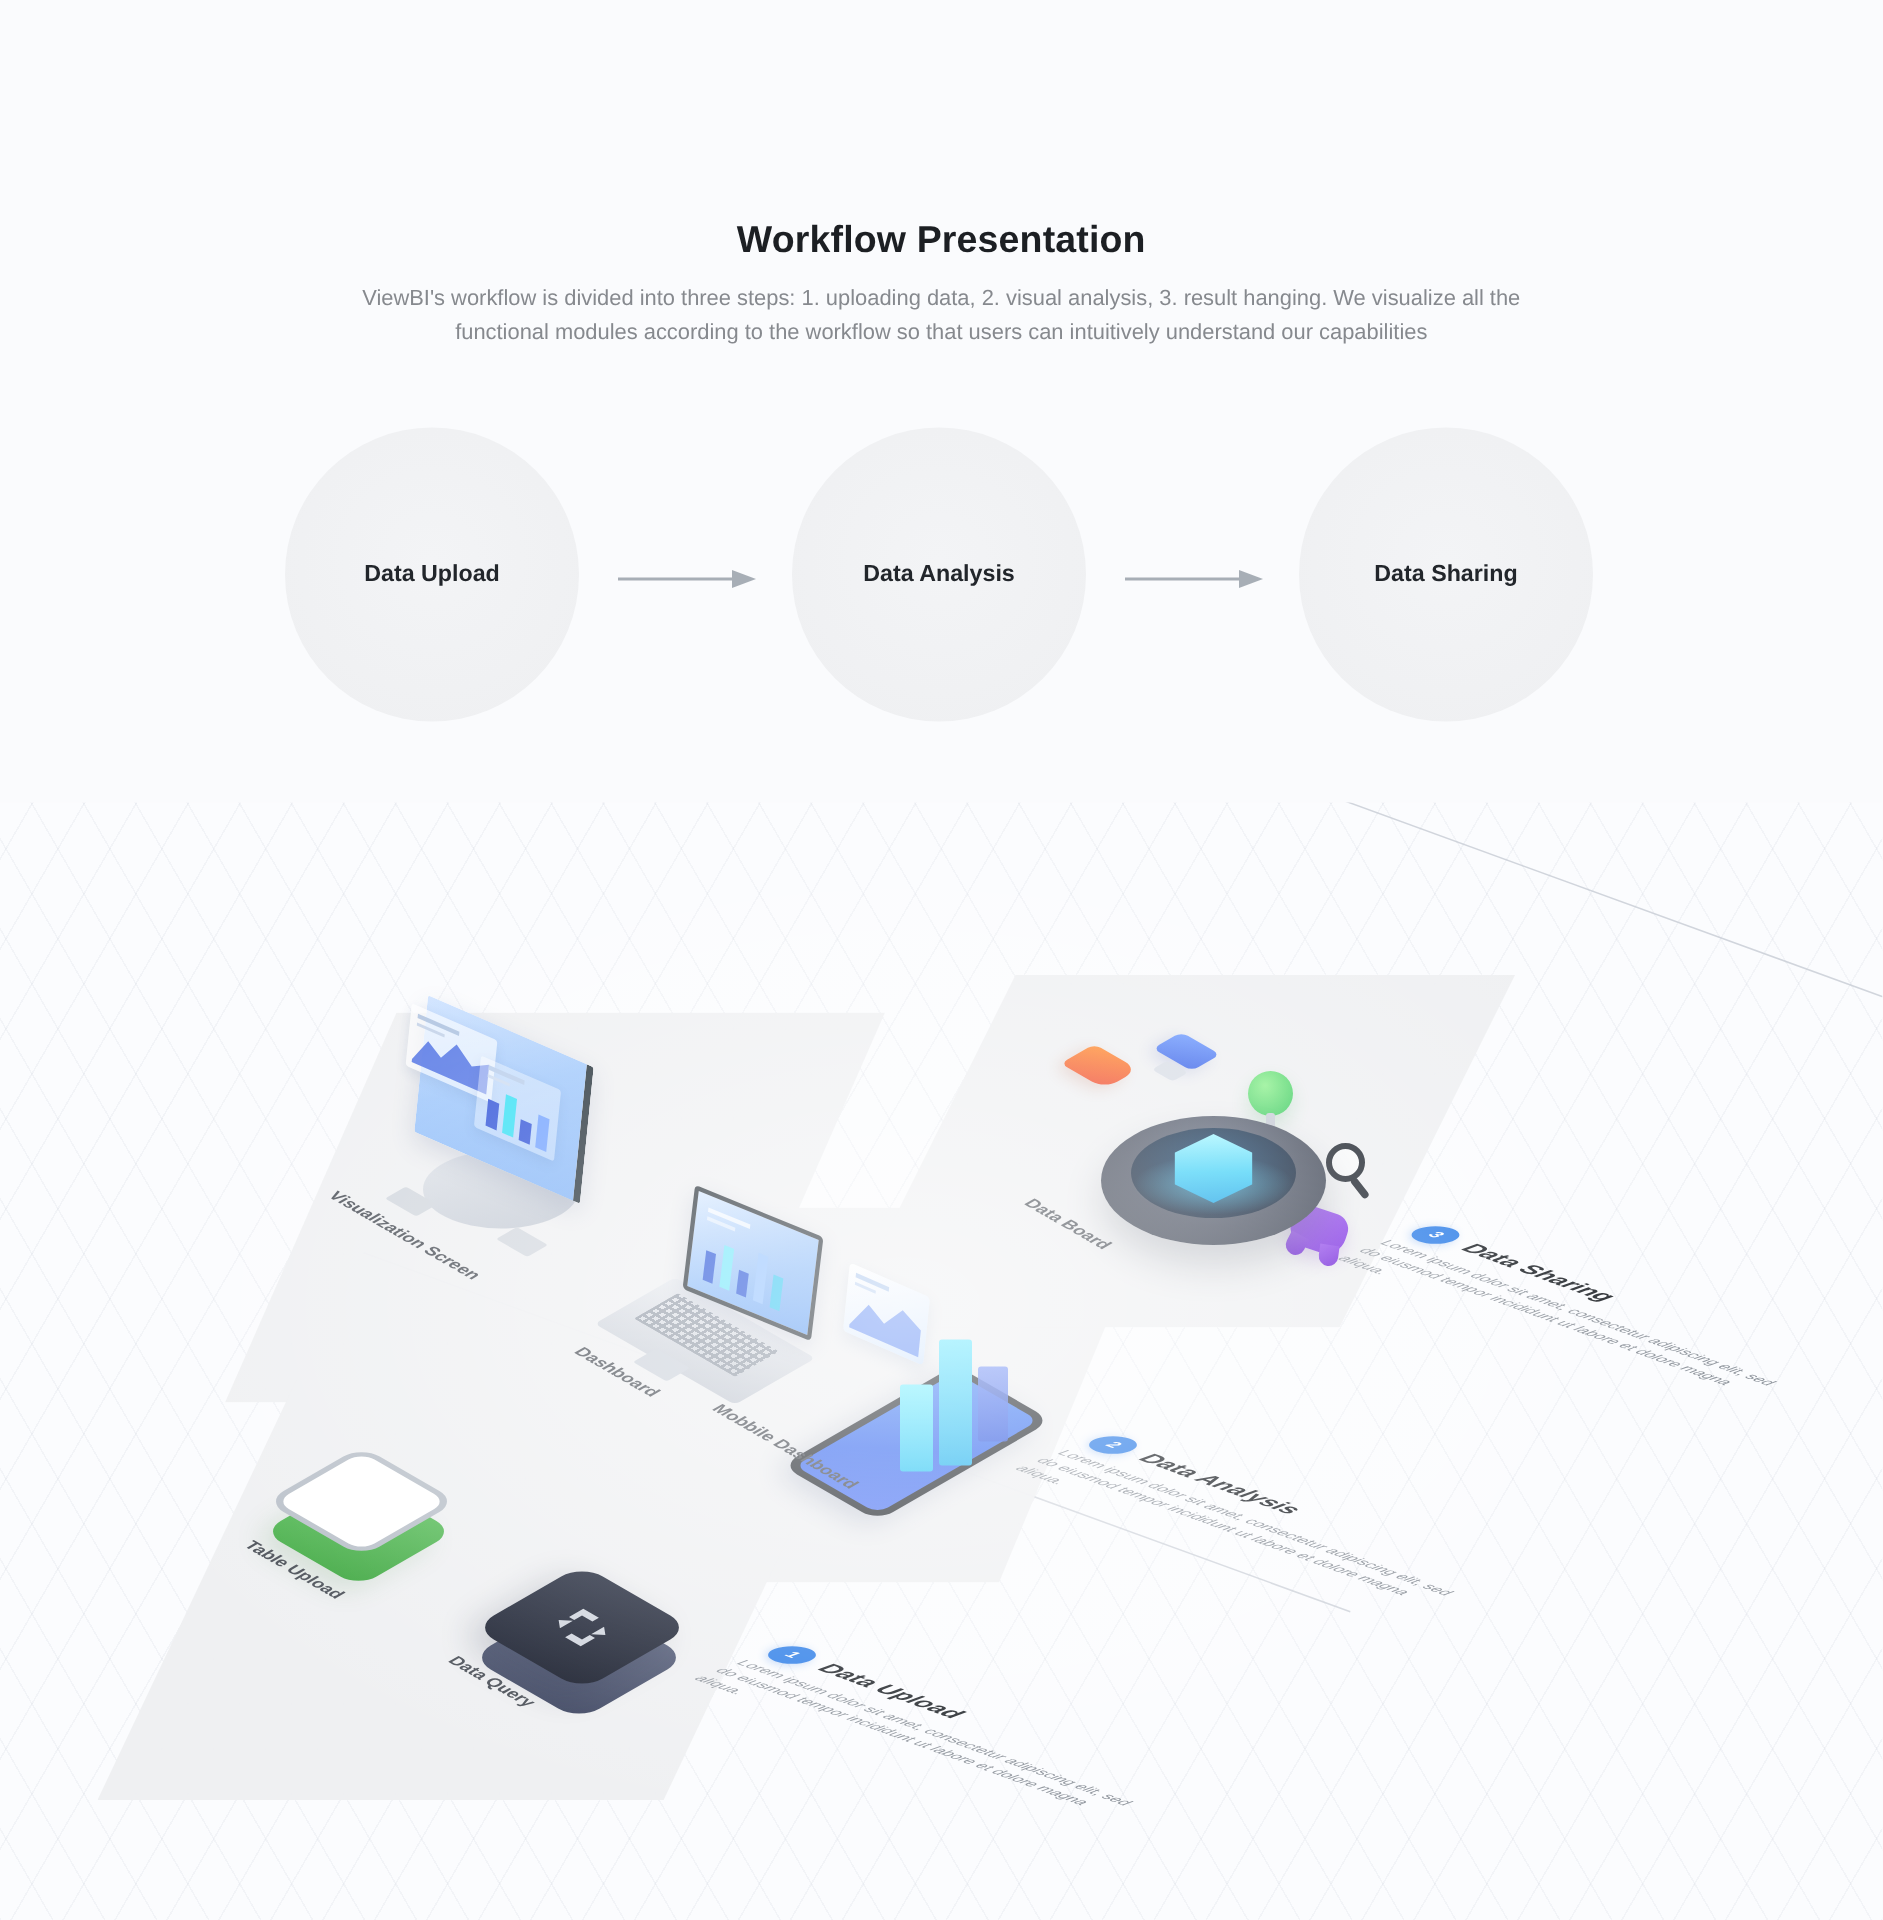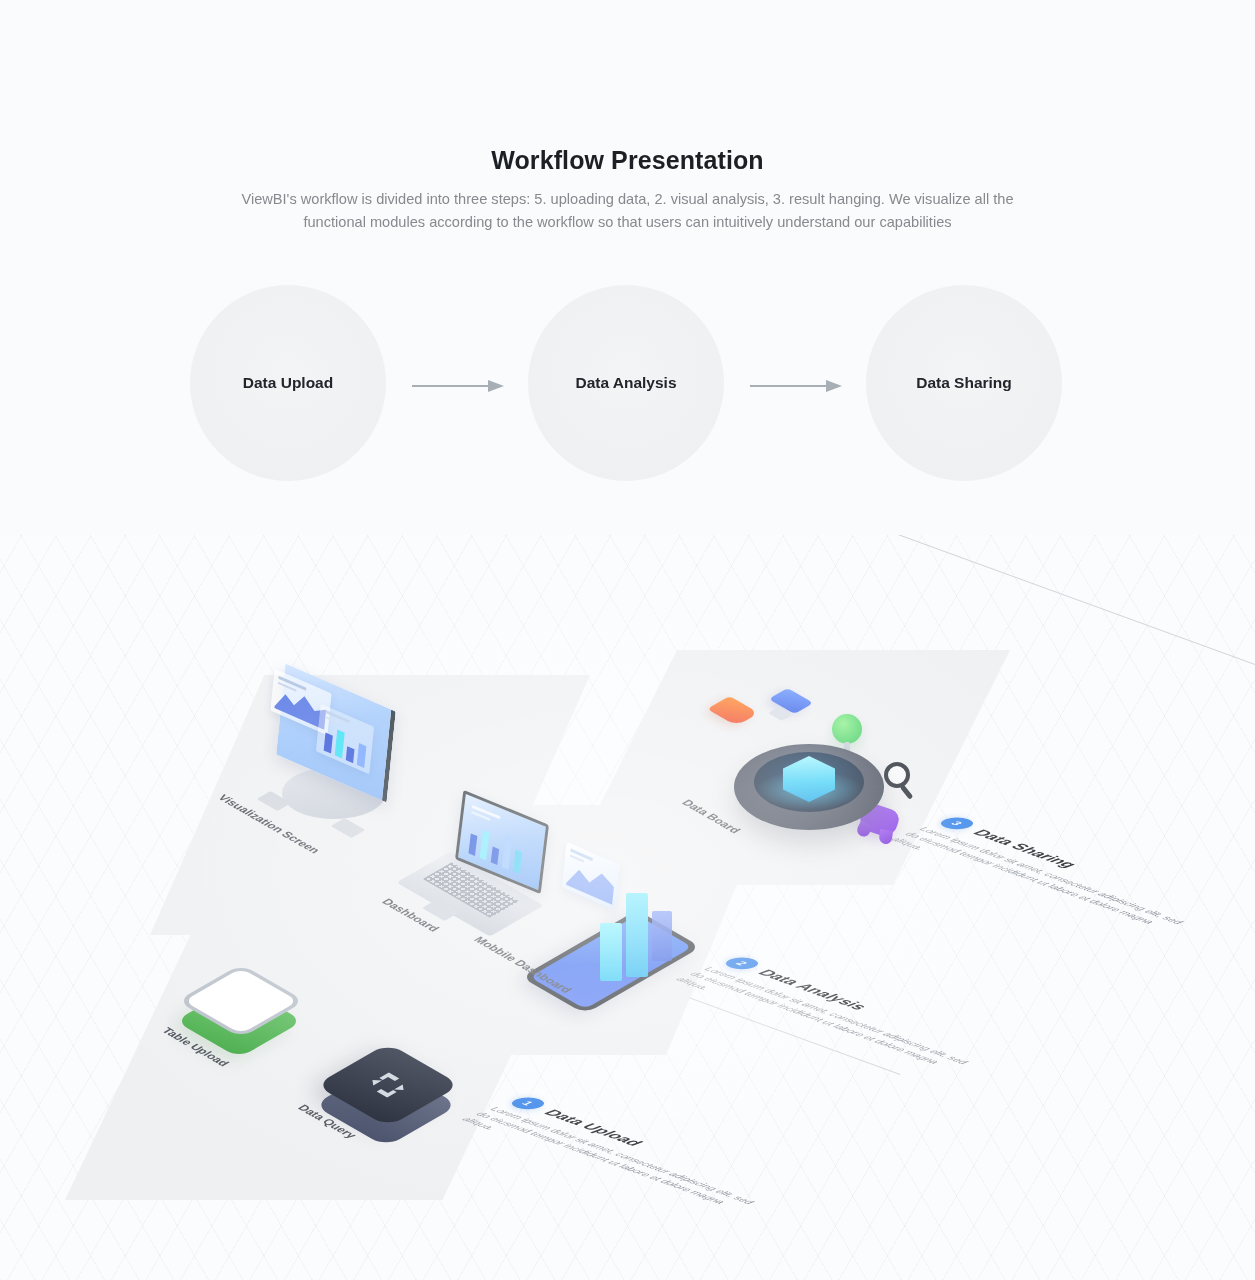--- a/index.html
+++ b/index.html
@@ -264,21 +264,21 @@
     font-size:10.5px; line-height:15px; color:#8e949c;
   }
 </style>
 </head>
 <body>
 
 <div class="page">
 
   <div class="top-section">
     <div class="page-title">Workflow Presentation</div>
-    <div class="page-subtitle">ViewBI's workflow is divided into three steps: 5. uploading data, 2. visual analysis, 3. result hanging. We visualize all the functional modules according to the workflow so that users can intuitively understand our capabilities</div>
+    <div class="page-subtitle">ViewBI's workflow is divided into three steps: 1. uploading data, 2. visual analysis, 3. result hanging. We visualize all the functional modules according to the workflow so that users can intuitively understand our capabilities</div>
 
     <div class="flow">
 
       <div class="flow-circle c1">
         <span class="lbl">Data Upload</span>
       </div>
 
       <div class="flow-arrow a1">
         <div class="shaft"></div>
         <div class="head"></div>

